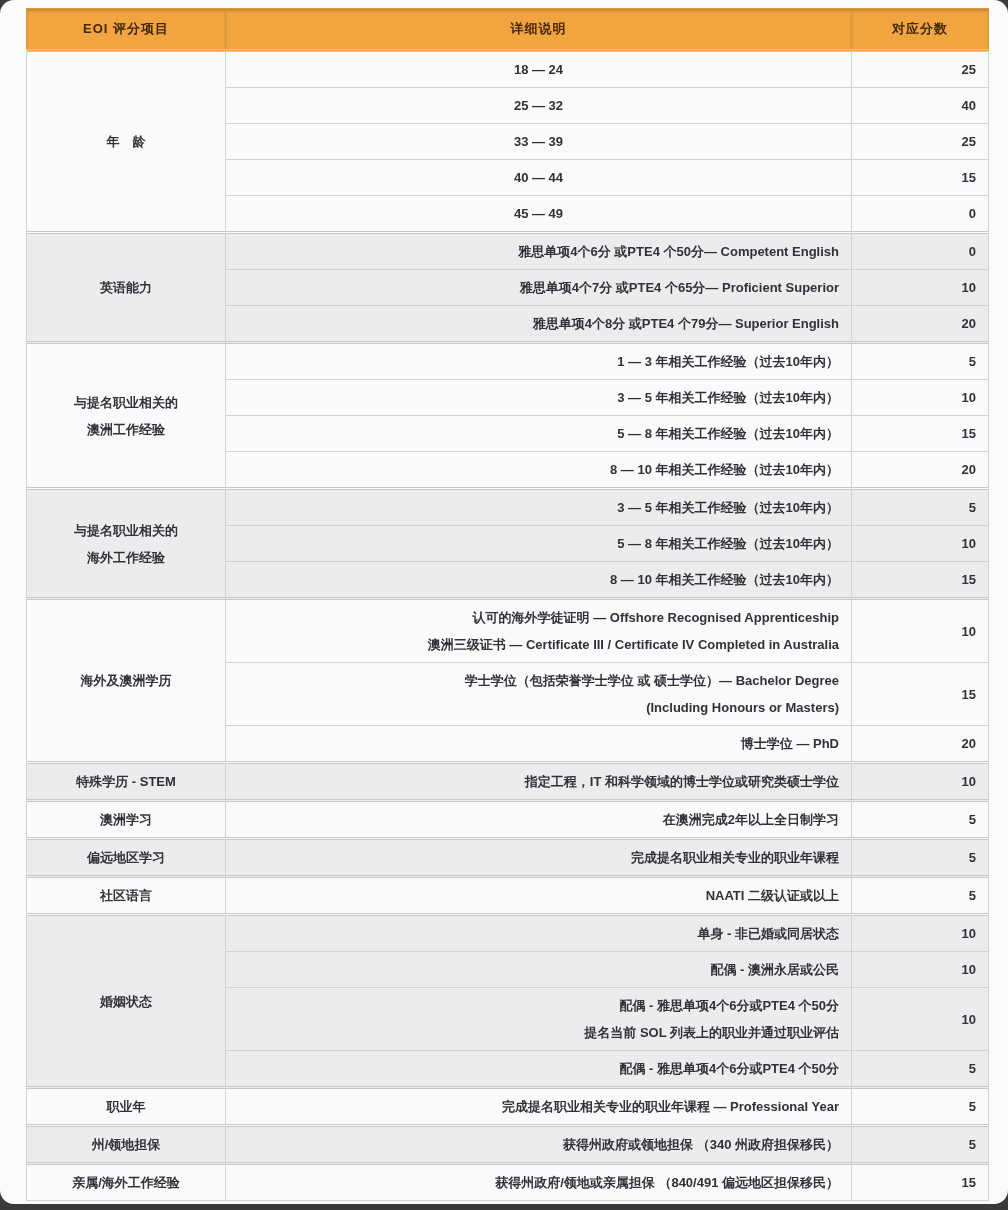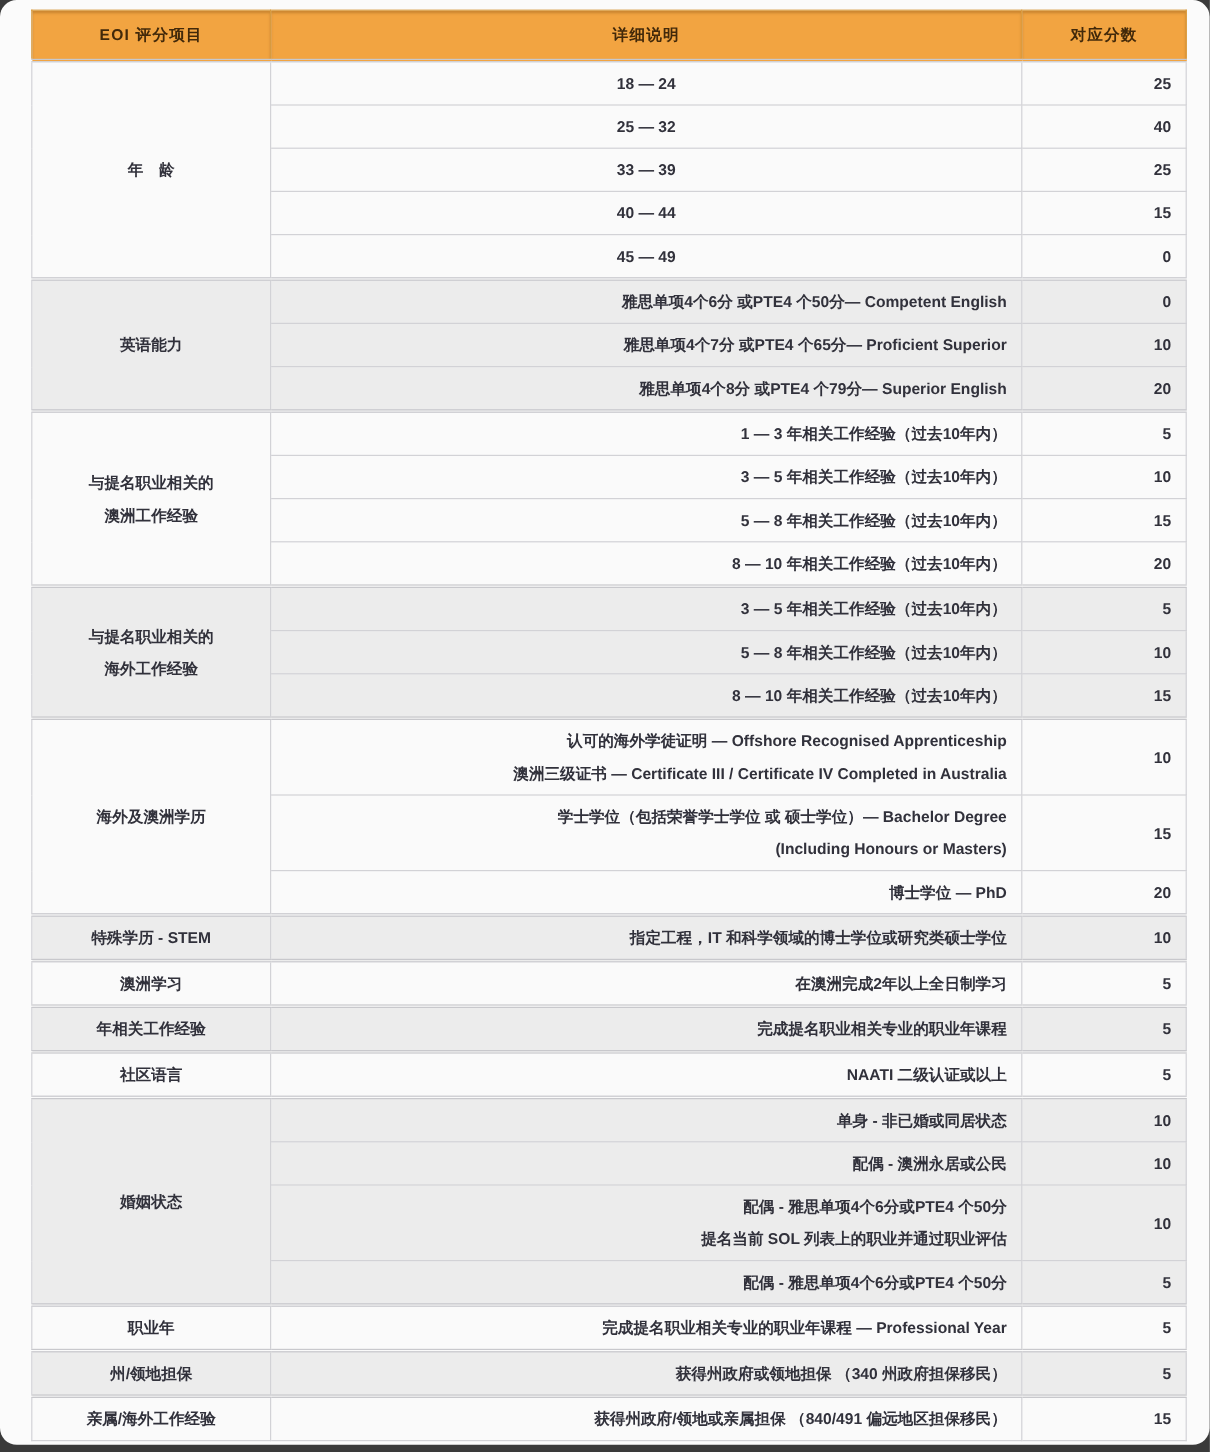--- a/index.html
+++ b/index.html
@@ -225,21 +225,21 @@
           <td class="cat" rowspan="1">
             <div>澳洲学习</div>
           </td>
           <td class="desc">
             <div>在澳洲完成2年以上全日制学习</div>
           </td>
           <td class="score">5</td>
         </tr>
         <tr class="gray sec-start">
           <td class="cat" rowspan="1">
-            <div>年相关工作经验</div>
+            <div>偏远地区学习</div>
           </td>
           <td class="desc">
             <div>完成提名职业相关专业的职业年课程</div>
           </td>
           <td class="score">5</td>
         </tr>
         <tr class="light sec-start">
           <td class="cat" rowspan="1">
             <div>社区语言</div>
           </td>

